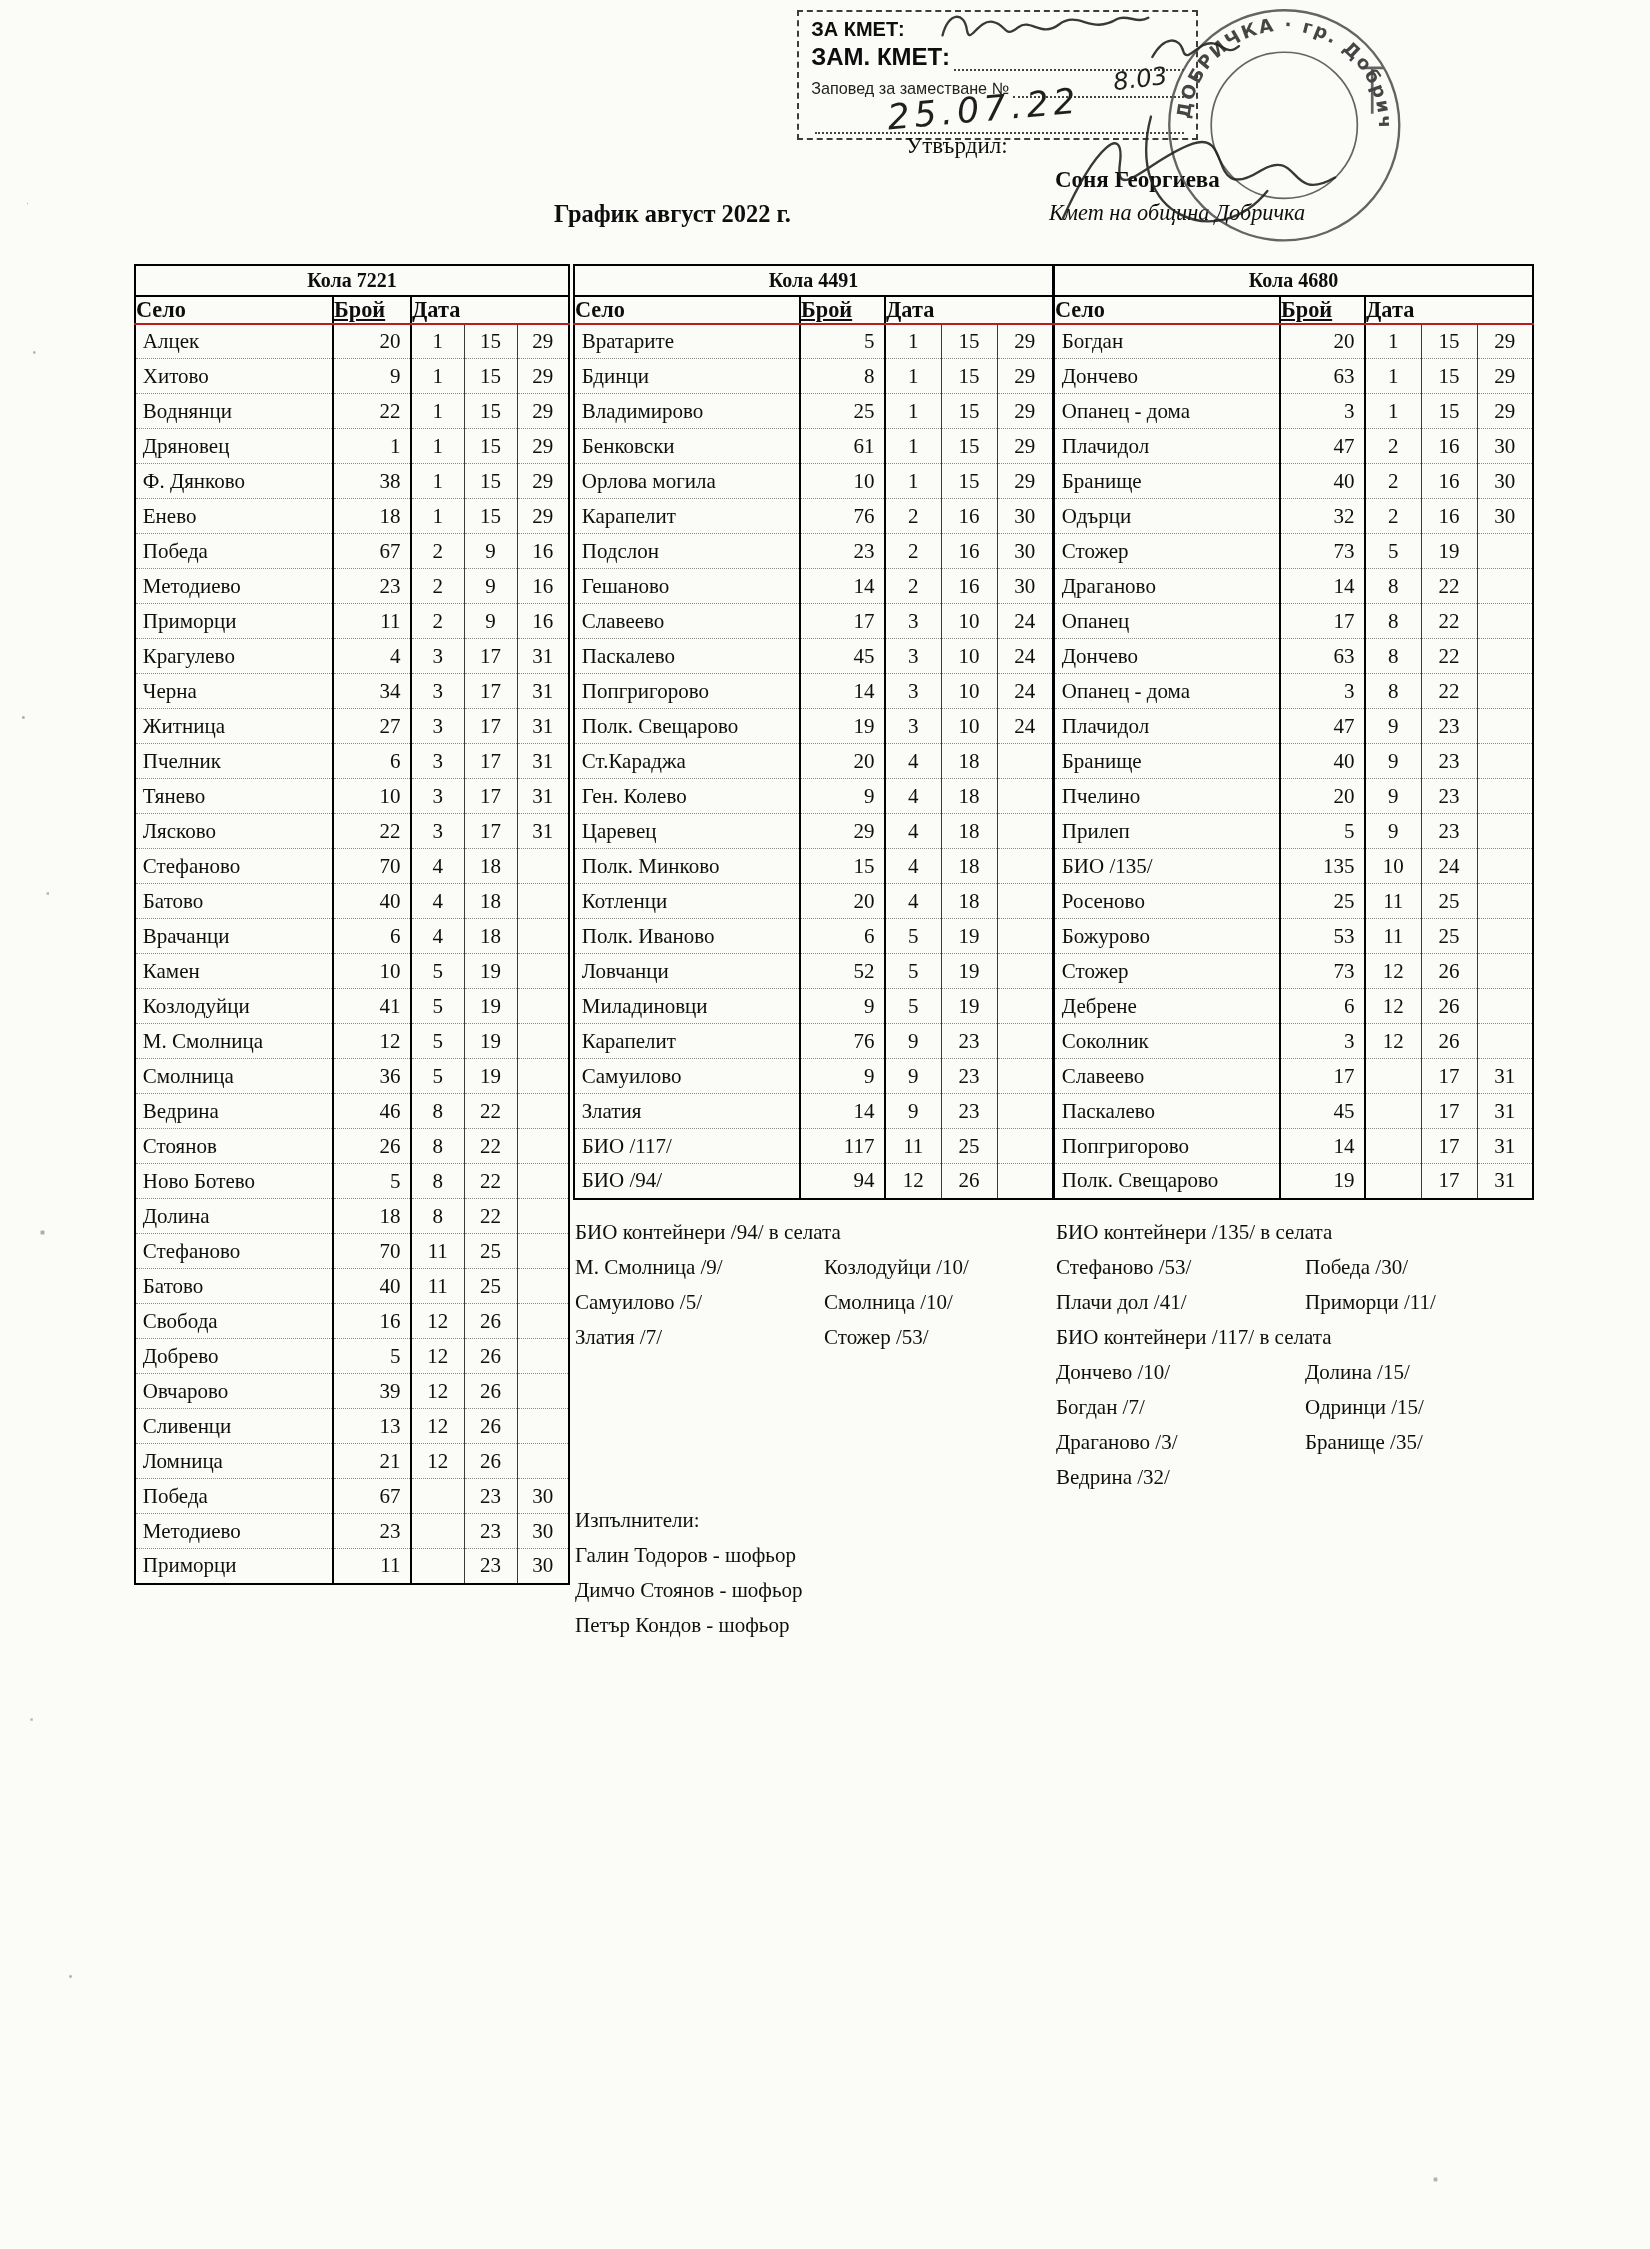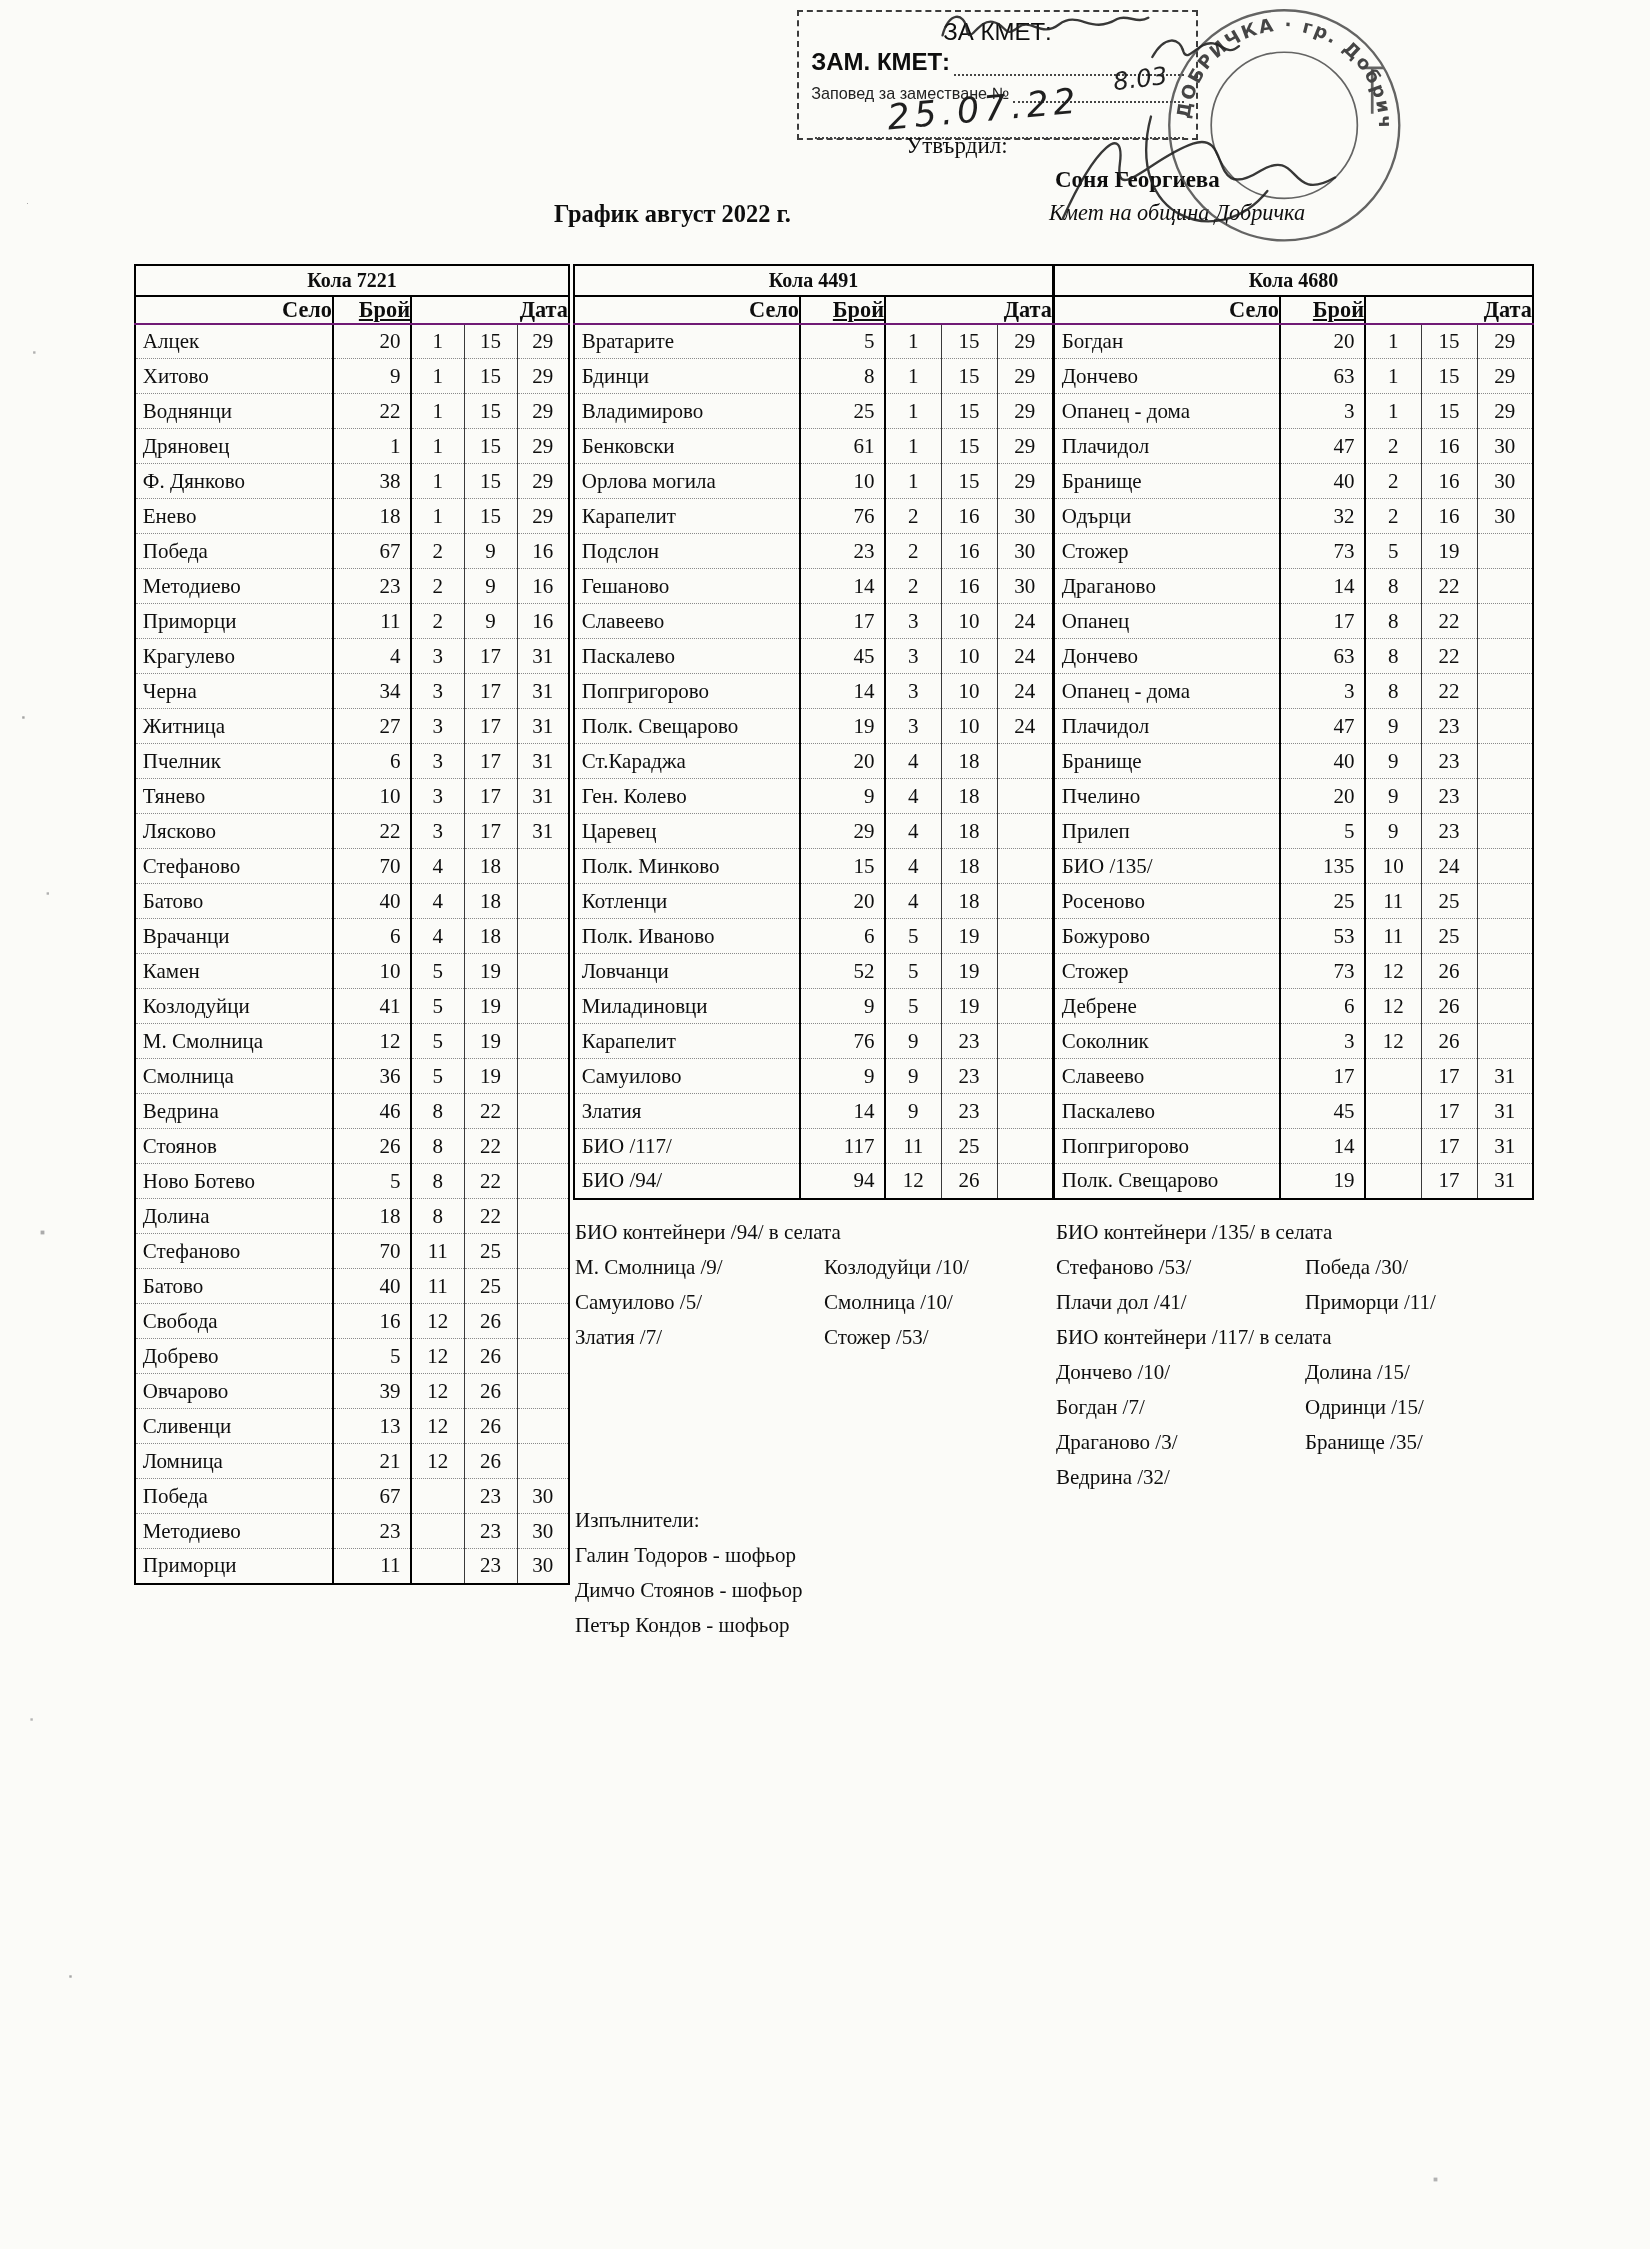--- a/index.html
+++ b/index.html
@@ -9,21 +9,21 @@
 
   
   .speckles{position:absolute;left:27px;top:203px;width:1.4px;height:1.4px;background:#a8a8a8;
     box-shadow:6.8px 149px 0 0.7px #b0b0b0,-4.1px 514px 0 0.7px #a2a2a2,15px 1029px 0 1.4px #ababab,
     4.1px 1516px 0 0.7px #b5b5b5,43px 1773px 0 0.7px #a6a6a6,1408px 1976px 0 1.4px #b2b2b2,
     799px 2058px 0 0.7px #bcbcbc,20.3px 690px 0 0.7px #b0b0b0;}
 
   
   .stamp-box{position:absolute;left:797px;top:9.5px;width:401px;height:130px;
              border:2px dashed #3c3c3c;padding:6.8px 12.2px;}
-  .sb-row1{font-size:24px;font-weight:normal;font-family:"Liberation Sans",sans-serif;text-align:center;}
+  .sb-row1{font-size:20px;font-weight:bold;font-family:"Liberation Sans",sans-serif;}
   .sb-row2{font-size:24px;font-weight:bold;font-family:"Liberation Sans",sans-serif;
            margin-top:1.4px;display:flex;align-items:flex-end;justify-content:flex-end;}
   .sb-row3{font-size:16.2px;margin-top:8.1px;display:flex;align-items:flex-end;
            font-family:"Liberation Sans",sans-serif;color:#222;}
   .sb-row4{margin-top:19px;}
   .leader{flex:1;border-bottom:2px dotted #444;margin-left:4.1px;height:1.05em;}
   .leader.full{display:block;border-bottom:2px dotted #444;height:17.6px;}
 
   
   .hw{position:absolute;font-family:"DejaVu Sans",sans-serif;font-style:italic;color:#1f1f1f;z-index:5;}
@@ -35,21 +35,21 @@
   .approver-title{position:absolute;left:1049px;top:200px;font-size:22.3px;font-style:italic;}
   .doc-title{position:absolute;left:554px;top:200px;font-size:24.4px;font-weight:bold;}
 
   .hdr-svg{position:absolute;left:745px;top:0;pointer-events:none;z-index:6;}
 
   
   .sched{position:absolute;top:264px;border-collapse:collapse;table-layout:fixed;border:2.7px solid #000;background:transparent;}
   .t1{left:134px;} .t2{left:573px;} .t3{left:1053px;}
   .sched th,.sched td{padding:0;white-space:nowrap;overflow:hidden;}
   .t-title th{height:30.5px;font-size:20px;font-weight:bold;border-bottom:2px solid #000;text-align:center;}
-  .t-sub th{height:23px;font-size:22.3px;font-weight:bold;border-bottom:2px solid #701a75;text-align:right;}
+  .t-sub th{height:23px;font-size:22.3px;font-weight:bold;border-bottom:2px solid #b91c1c;text-align:left;}
   .h-village{border-right:2px solid #000;}
   .h-count{border-right:2px solid #000;text-decoration:underline;}
   .sched tbody td{height:35px;font-size:21px;border-bottom:1.4px dotted #8a8a8a;}
   .sched tbody tr:last-child td{border-bottom:none;}
   .sched tbody td:nth-child(1){border-right:2px solid #000;text-align:left;padding-left:6.8px;}
   .sched tbody td:nth-child(2){border-right:2px solid #000;text-align:right;padding-right:9.5px;}
   .sched tbody td:nth-child(3),.sched tbody td:nth-child(4){border-right:1.4px solid #3a3a3a;}
   .sched tbody td:nth-child(3),.sched tbody td:nth-child(4),.sched tbody td:nth-child(5){text-align:center;}
 
   

